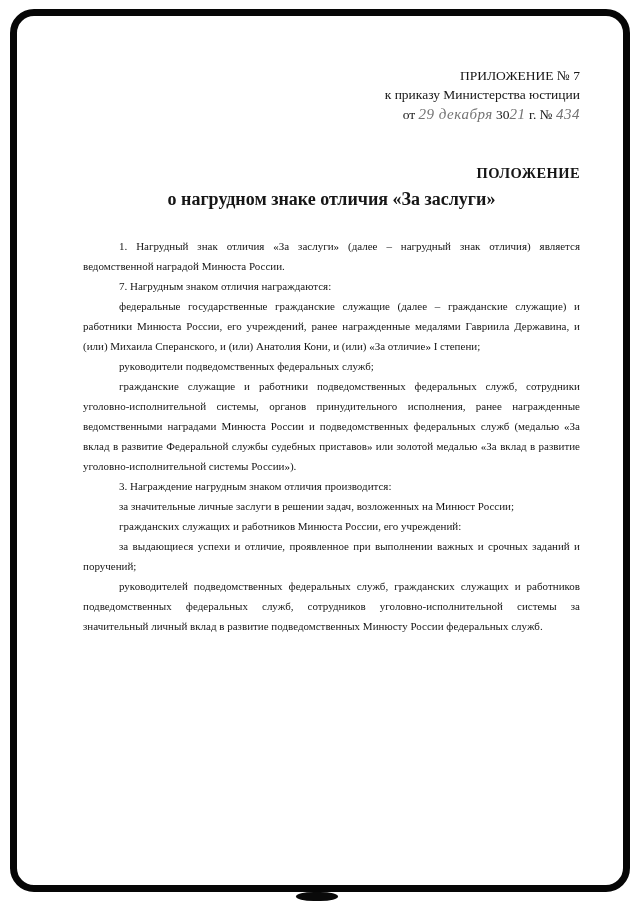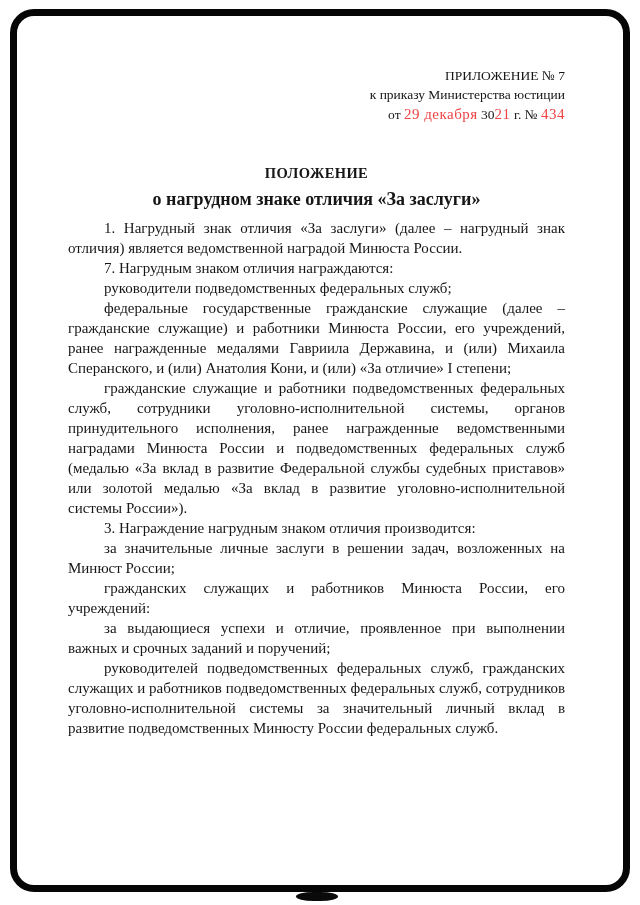--- a/index.html
+++ b/index.html
@@ -29,55 +29,57 @@
     position: absolute;
     left: 296px;
     bottom: 4px;
     width: 42px;
     height: 9px;
     background: #0a0a0a;
     border-radius: 50% / 60%;
   }
   .content {
     position: absolute;
-    left: 68px;
+    left: 83px;
     top: 66px;
     width: 497px;
   }
   .doc-header {
     text-align: right;
     font-size: 13.5px;
     line-height: 19px;
   }
   .date-line {
     margin-top: 1px;
     white-space: nowrap;
   }
   .hw {
+    font-style: italic;
     font-size: 15px;
     letter-spacing: 0.5px;
-    color: #ef4444;
+    color: #737373;
   }
   .doc-title {
     text-align: center;
     margin-top: 41px;
   }
   .title-main {
     font-weight: bold;
     font-size: 14.5px;
     letter-spacing: 0.4px;
+    text-align: right;
   }
   .title-sub {
     font-weight: bold;
     font-size: 18px;
     margin-top: 7px;
   }
   .doc-body {
-    margin-top: 8px;
-    font-size: 15px;
+    margin-top: 26px;
+    font-size: 11px;
     line-height: 20px;
     text-align: justify;
   }
   .doc-body p {
     margin: 0;
     text-indent: 36px;
   }
 </style>
 </head>
 <body>
@@ -98,22 +100,22 @@
   </div>
 
   <div class="doc-title">
     <div class="title-main">ПОЛОЖЕНИЕ</div>
     <div class="title-sub">о нагрудном знаке отличия «За заслуги»</div>
   </div>
 
   <div class="doc-body">
     <p>1. Нагрудный знак отличия «За заслуги» (далее – нагрудный знак отличия) является ведомственной наградой Минюста России.</p>
     <p>7. Нагрудным знаком отличия награждаются:</p>
+    <p>федеральные государственные гражданские служащие (далее – гражданские служащие) и работники Минюста России, его учреждений, ранее награжденные медалями Гавриила Державина, и (или) Михаила Сперанского, и (или) Анатолия Кони, и (или) «За отличие» I степени;</p>
     <p>руководители подведомственных федеральных служб;</p>
-    <p>федеральные государственные гражданские служащие (далее – гражданские служащие) и работники Минюста России, его учреждений, ранее награжденные медалями Гавриила Державина, и (или) Михаила Сперанского, и (или) Анатолия Кони, и (или) «За отличие» I степени;</p>
     <p>гражданские служащие и работники подведомственных федеральных служб, сотрудники уголовно-исполнительной системы, органов принудительного исполнения, ранее награжденные ведомственными наградами Минюста России и подведомственных федеральных служб (медалью «За вклад в развитие Федеральной службы судебных приставов» или золотой медалью «За вклад в развитие уголовно-исполнительной системы России»).</p>
     <p>3. Награждение нагрудным знаком отличия производится:</p>
     <p>за значительные личные заслуги в решении задач, возложенных на Минюст России;</p>
     <p>гражданских служащих и работников Минюста России, его учреждений:</p>
     <p>за выдающиеся успехи и отличие, проявленное при выполнении важных и срочных заданий и поручений;</p>
     <p>руководителей подведомственных федеральных служб, гражданских служащих и работников подведомственных федеральных служб, сотрудников уголовно-исполнительной системы за значительный личный вклад в развитие подведомственных Минюсту России федеральных служб.</p>
   </div>
 
 </div>
 

